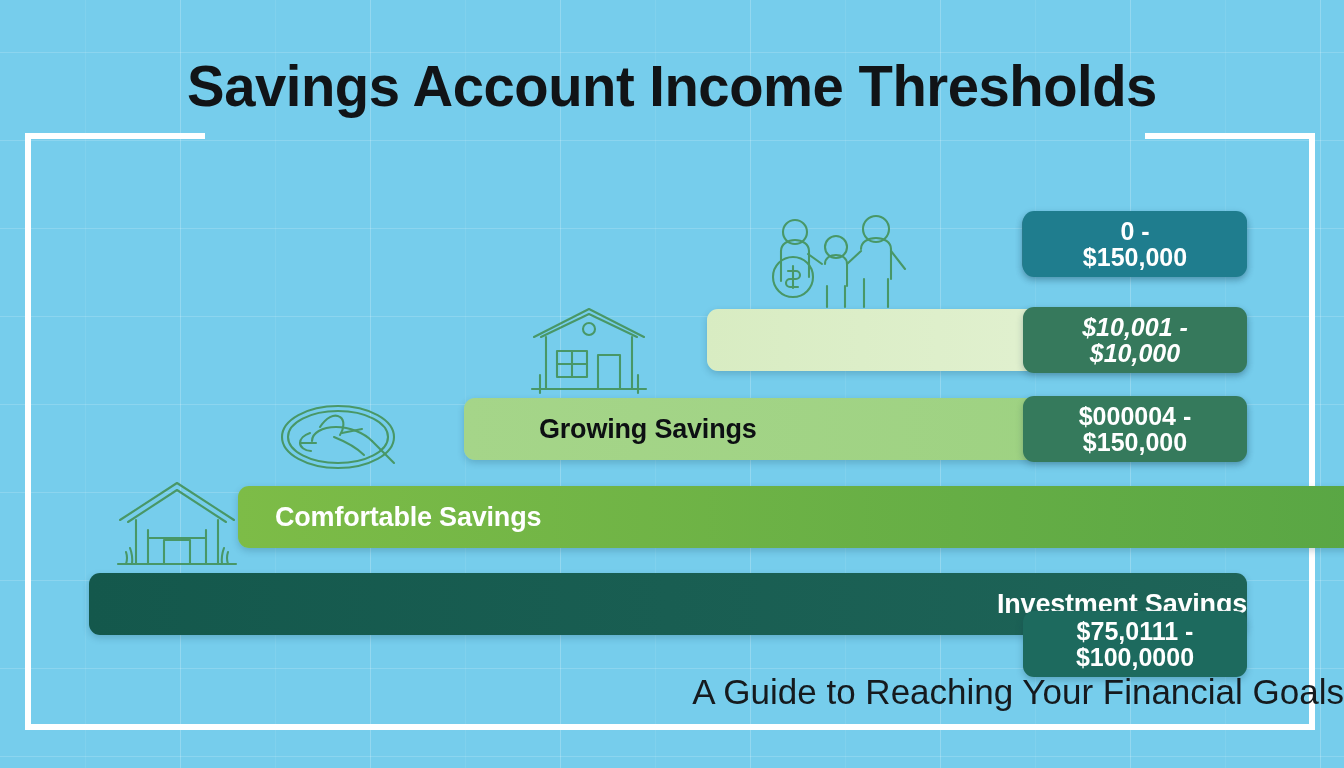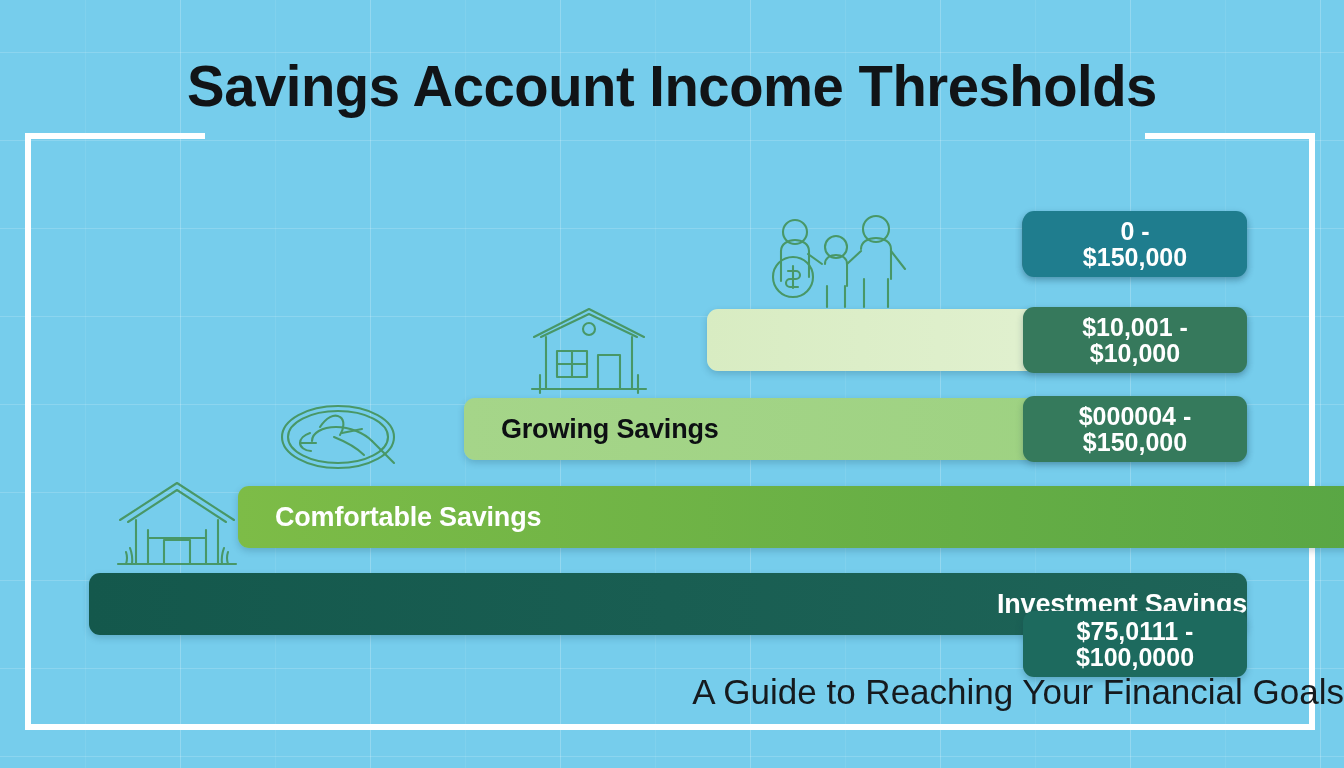--- a/index.html
+++ b/index.html
@@ -176,27 +176,27 @@
 
 <div class="bar" id="row-0" style="background:linear-gradient(90deg,#2d8495,#2b8193);">
   <div class="bar-label" style="color:#ffffff;"></div>
   <div class="badge" style="background:#1f7d8e;">
     <span>0 -</span>
     <span>$150,000</span>
   </div>
 </div>
 
 <div class="bar" id="row-1" style="background:linear-gradient(90deg,#d8ecc2,#e6f3d7);">
-  <div class="badge" style="background:#36795c;">
+  <div class="badge" style="background:#36795c;font-style:italic;">
     <span>$10,001 -</span>
     <span>$10,000</span>
   </div>
 </div>
 
-<div class="bar" id="row-2" style="background:linear-gradient(90deg,#a5d589,#9cd180);">
+<div class="bar" id="row-2" style="background:linear-gradient(90deg,#a5d589,#9cd180);padding-left:38px;">
   <div class="bar-label" style="color:#0d1013;">Growing Savings</div>
   <div class="badge" style="background:#357a5c;">
     <span>$000004 -</span>
     <span>$150,000</span>
   </div>
 </div>
 
 <div class="bar" id="row-3" style="background:linear-gradient(90deg,#7dbc47,#57a544);">
   <div class="bar-label" style="color:#ffffff;">Comfortable Savings</div>
 </div>

